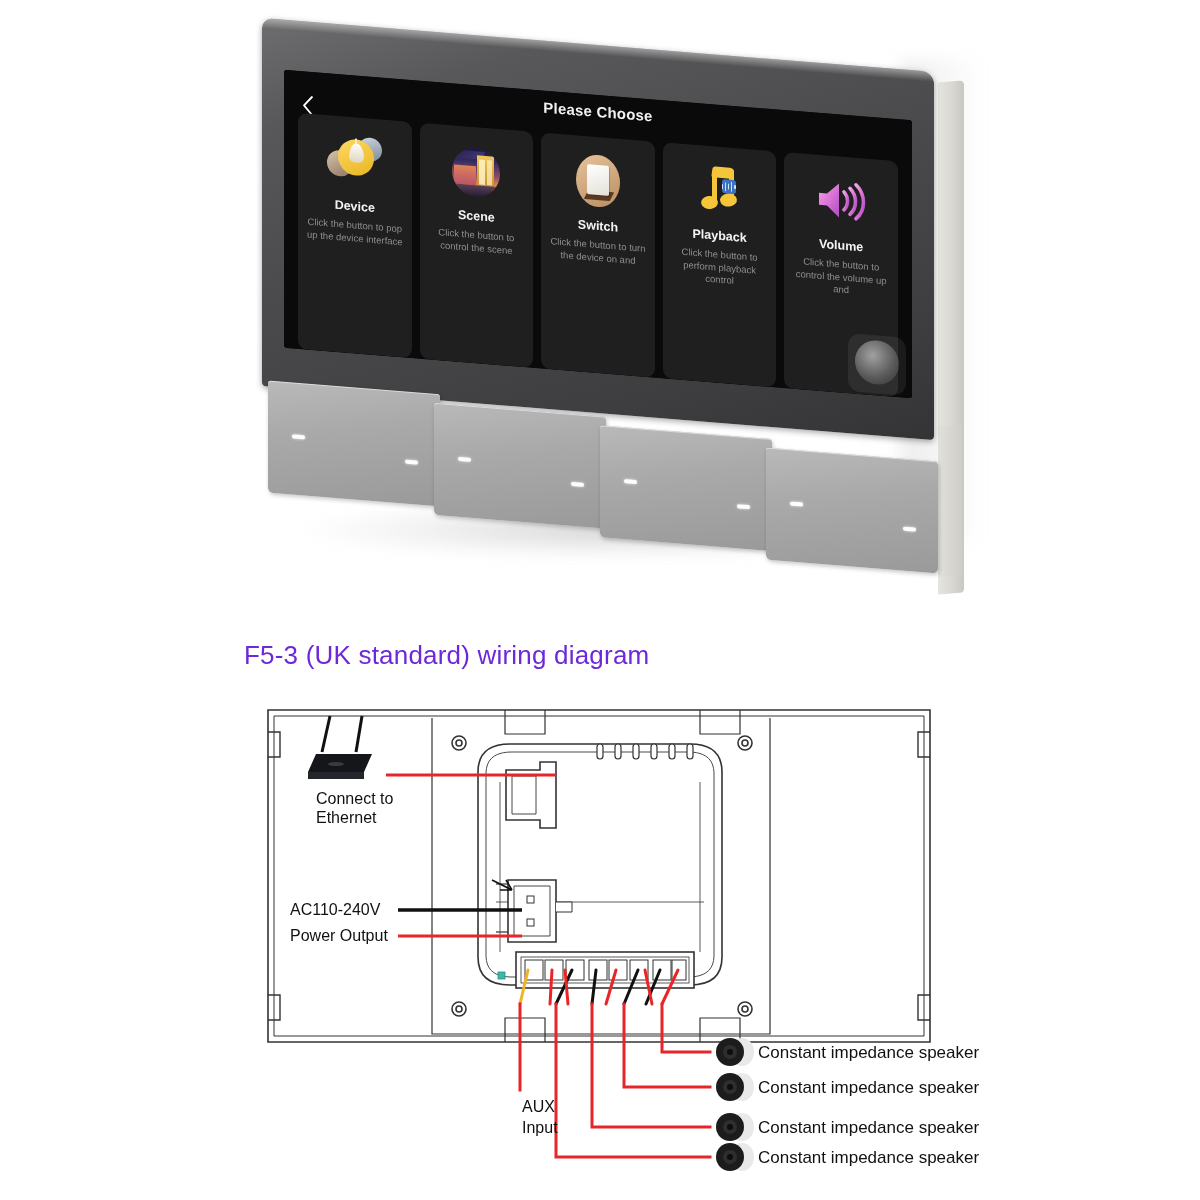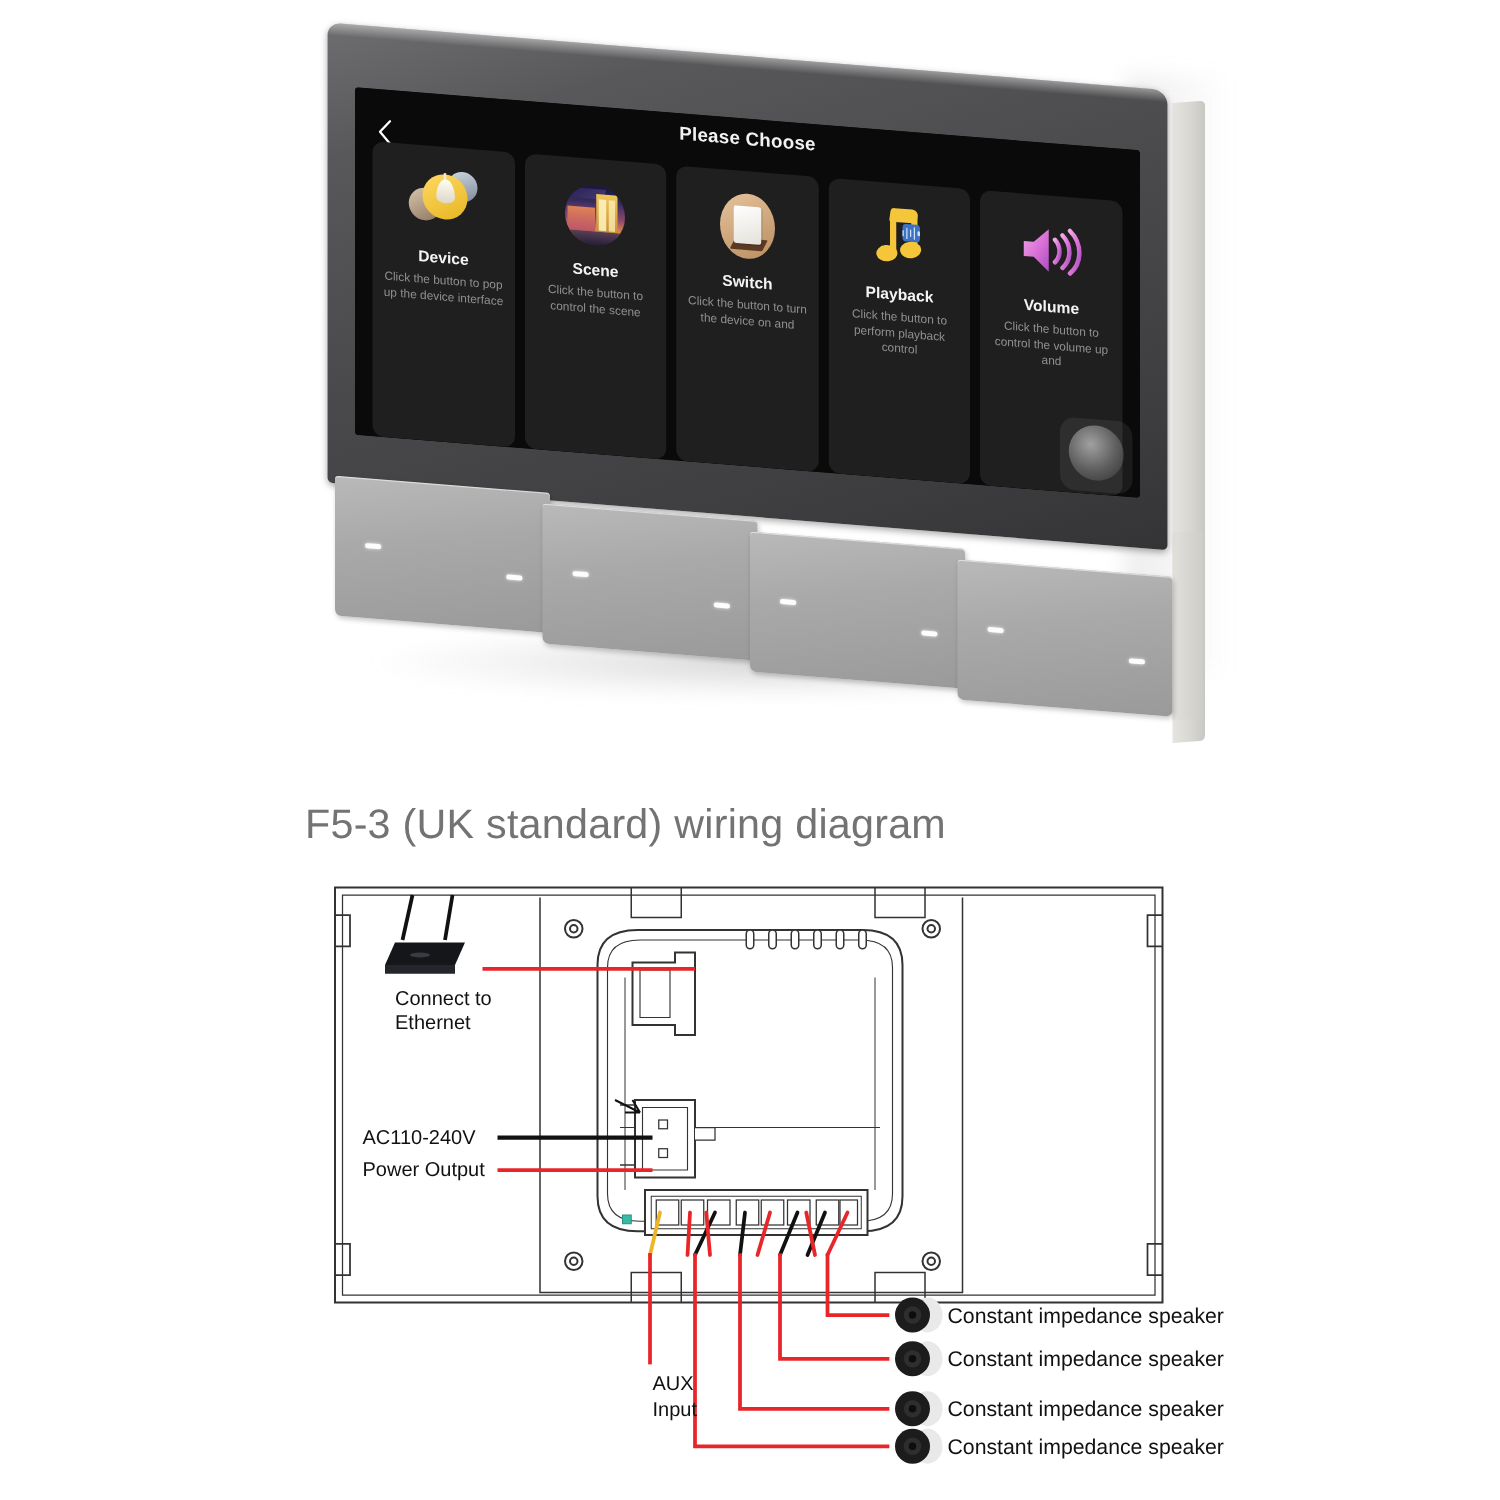--- a/index.html
+++ b/index.html
@@ -163,21 +163,21 @@
   }
   .pbtn .led{ position:absolute; width:13px; height:4px; border-radius:2px;
     background:#fdfdfd; box-shadow:0 0 3px rgba(255,255,255,.8); }
   .pbtn .led.l{ left:24px; top:52px; }
   .pbtn .led.r{ right:22px; top:68px; }
 
   
   #wiring { position:absolute; left:0; top:612px; width:1200px; height:588px; }
   .wd-title{
     position:absolute; left:244px; top:28px;
-    font-size:33px; color:#737373; letter-spacing:.2px; white-space:nowrap;
+    font-size:26px; color:#6d28d9; letter-spacing:.2px; white-space:nowrap;
   }
   #wd-svg{ position:absolute; left:0; top:0; width:1200px; height:588px; }
 
   .lbl{ font-family:"Liberation Sans", sans-serif; fill:#111; }
   .lbl-16{ font-size:16px; }
   .lbl-17{ font-size:17px; }
 </style>
 </head>
 <body>
 

